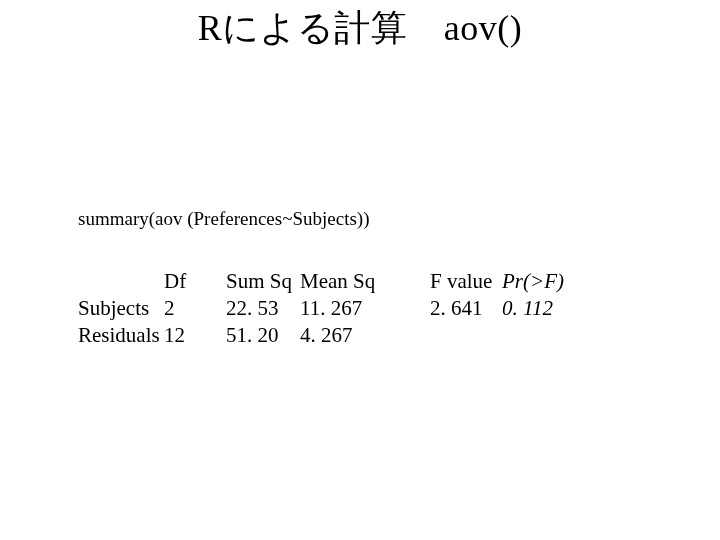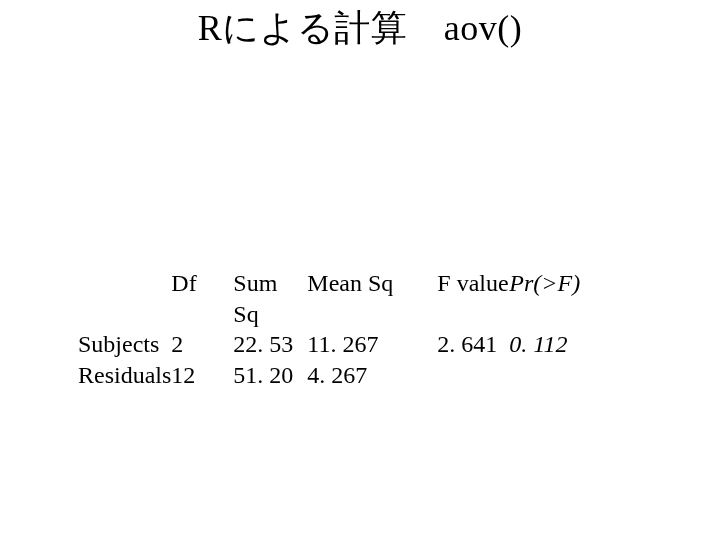--- a/index.html
+++ b/index.html
@@ -38,21 +38,21 @@
   .summary-line {
     position: absolute;
     top: 208px;
     left: 78px;
     font-size: 19px;
   }
   .anova-table {
     position: absolute;
     top: 268px;
     left: 78px;
-    font-size: 24px;
+    font-size: 21px;
     line-height: 1.28;
   }
   .anova-table table {
     border-collapse: collapse;
   }
   .anova-table td {
     padding: 0;
     vertical-align: top;
   }
   .col-label   { width: 86px; }
@@ -63,20 +63,21 @@
   .col-prf     { width: 70px; font-style: italic; }
 </style>
 </head>
 <body>
 
 <div class="slide">
 
   <div class="title">Rによる計算　aov()</div>
 
 
+  <div class="summary-line">summary(aov (Preferences~Subjects))</div>
 
   <div class="anova-table">
     <table>
       <tbody>
           <tr>
         <td class="col-label"></td>
         <td class="col-df">Df</td>
         <td class="col-sumsq">Sum Sq</td>
         <td class="col-meansq">Mean Sq</td>
         <td class="col-fval">F value</td>

